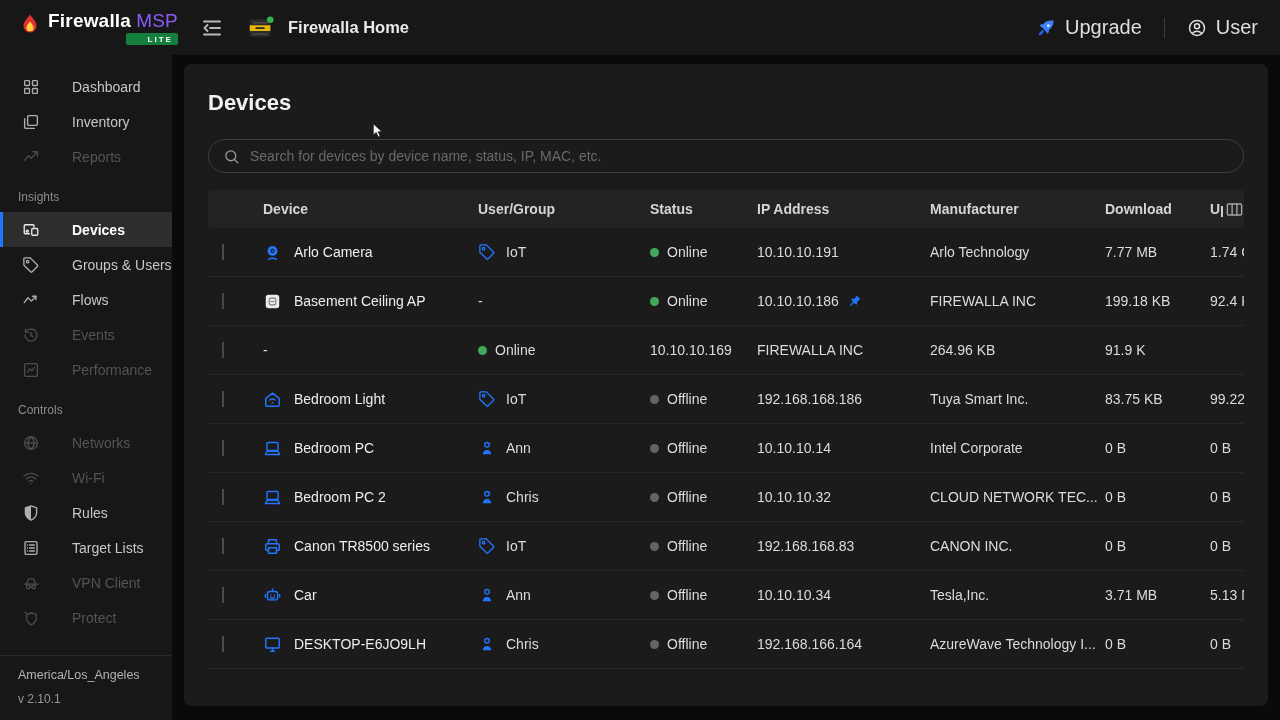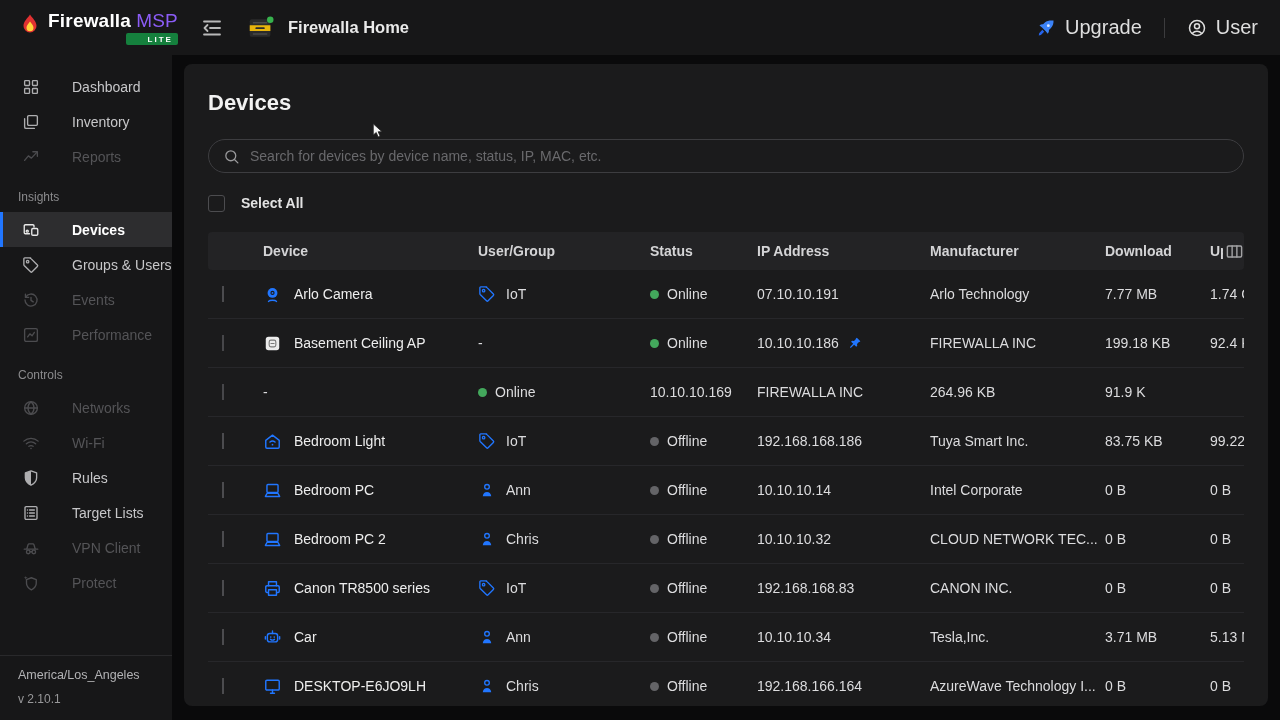--- a/index.html
+++ b/index.html
@@ -194,20 +194,29 @@
   </div>
       <div class="side-item">
     <span class="side-icon">
           <svg viewBox="0 0 24 24" fill="none" stroke="currentColor" stroke-width="1.8" stroke-linecap="round" stroke-linejoin="round">
             <path d="M11.5 2.5H3.6a1.1 1.1 0 0 0-1.1 1.1v7.9a1.5 1.5 0 0 0 .4 1.1l8.5 8.5a1.5 1.5 0 0 0 2.1 0l7-7a1.5 1.5 0 0 0 0-2.1l-8.5-8.5a1.5 1.5 0 0 0-1-.5z"></path>
             <circle cx="7.5" cy="7.5" r="1.6"></circle>
           </svg>
         </span>
     <span class="side-label">Groups &amp; Users</span>
   </div>
+      <div class="side-item">
+    <span class="side-icon">
+          <svg viewBox="0 0 24 24" fill="none" stroke="currentColor" stroke-width="1.8" stroke-linecap="round" stroke-linejoin="round">
+            <polyline points="3 15.5 8 9 12.5 13.5 18.5 7"></polyline>
+            <polyline points="14 7 18.5 7 18.5 11.5"></polyline>
+          </svg>
+        </span>
+    <span class="side-label">Flows</span>
+  </div>
       <div class="side-item dimmed">
     <span class="side-icon">
           <svg viewBox="0 0 24 24" fill="none" stroke="currentColor" stroke-width="1.8" stroke-linecap="round" stroke-linejoin="round">
             <path d="M5 8.2A8 8 0 1 1 4 12"></path>
             <polyline points="4.6 4.3 4.6 8.5 8.8 8.5"></polyline>
             <polyline points="12 8.5 12 12.5 15 14.5"></polyline>
           </svg>
         </span>
     <span class="side-label">Events</span>
   </div>
@@ -300,24 +309,20 @@
     <div class="searchbar">
       <span class="icon">
           <svg viewBox="0 0 24 24" fill="none" stroke="currentColor" stroke-width="1.8" stroke-linecap="round" stroke-linejoin="round">
             <circle cx="11" cy="11" r="7"></circle>
             <line x1="16.5" y1="16.5" x2="21" y2="21"></line>
           </svg>
         </span>
       <input type="text" placeholder="Search for devices by device name, status, IP, MAC, etc." style="">
     </div>
 
-    <div class="selectall">
-      <span class="checkbox"></span>
-      <span class="sa-label">Select All</span>
-    </div>
 
     <div class="table">
       <div class="grid-row thead">
         <div class="cell c-check"></div>
         <div class="cell">Device</div>
         <div class="cell">User/Group</div>
         <div class="cell">Status</div>
         <div class="cell">IP Address</div>
         <div class="cell">Manufacturer</div>
         <div class="cell">Download</div>
@@ -353,21 +358,21 @@
                   <circle cx="7.5" cy="7.5" r="1.6"></circle>
                 </svg>
               </span>
               <span class="ug-name">IoT</span>
             </div>
     <div class="cell c-status">
               <span class="dot online"></span>
               <span class="st-label">Online</span>
             </div>
     <div class="cell c-ip">
-              <span class="ip-text">07.10.10.191</span>
+              <span class="ip-text">10.10.10.191</span>
             </div>
     <div class="cell c-manu">Arlo Technology</div>
     <div class="cell c-down">7.77 MB</div>
     <div class="cell c-up">1.74 G</div>
   </div>
           <div class="grid-row trow">
     <div class="cell c-check"><span class="checkbox disabled"></span></div>
     <div class="cell c-device">
               <span class="dev-icon">
                 <svg viewBox="0 0 24 24">

